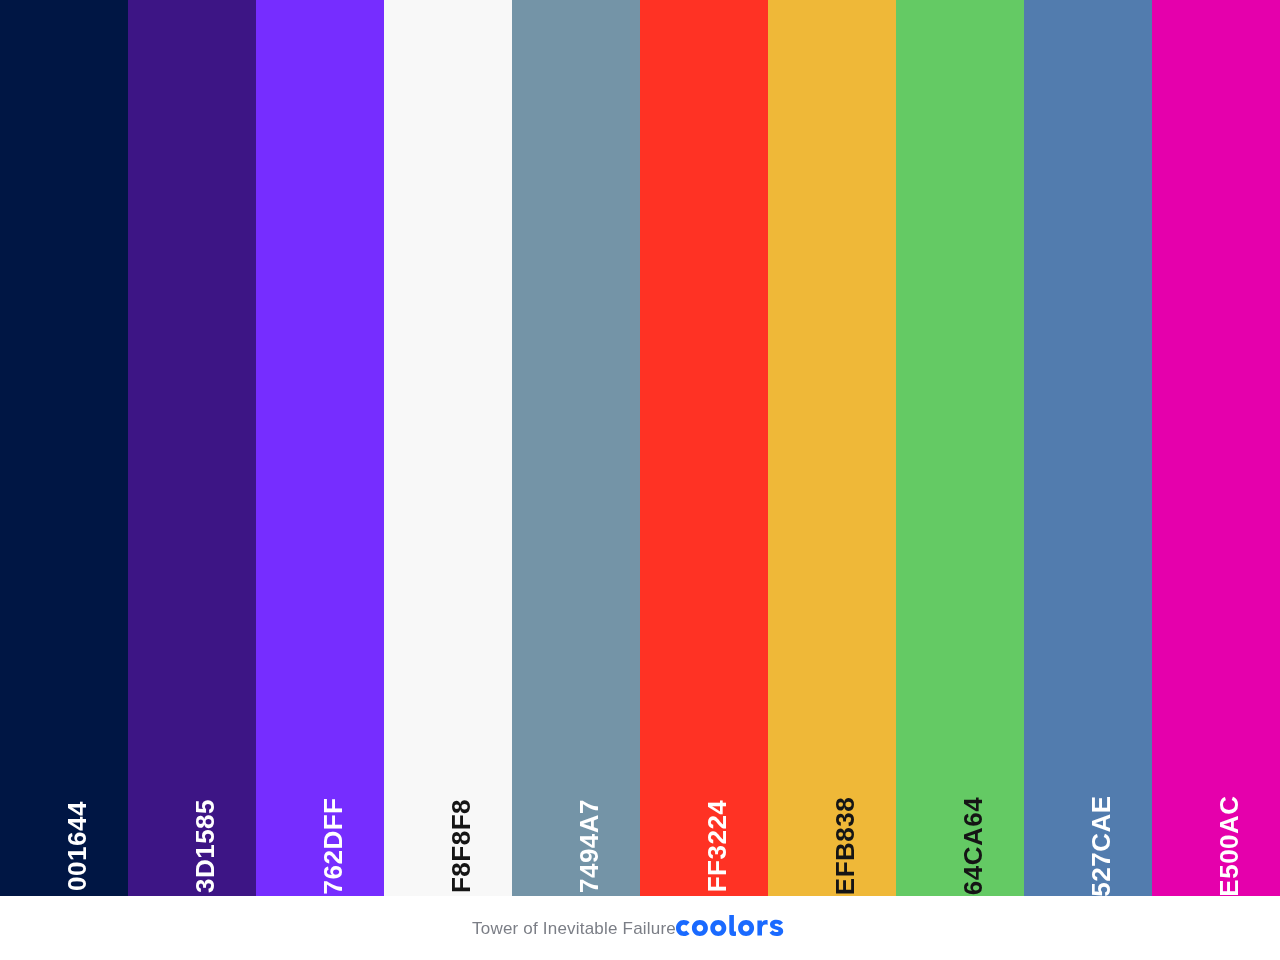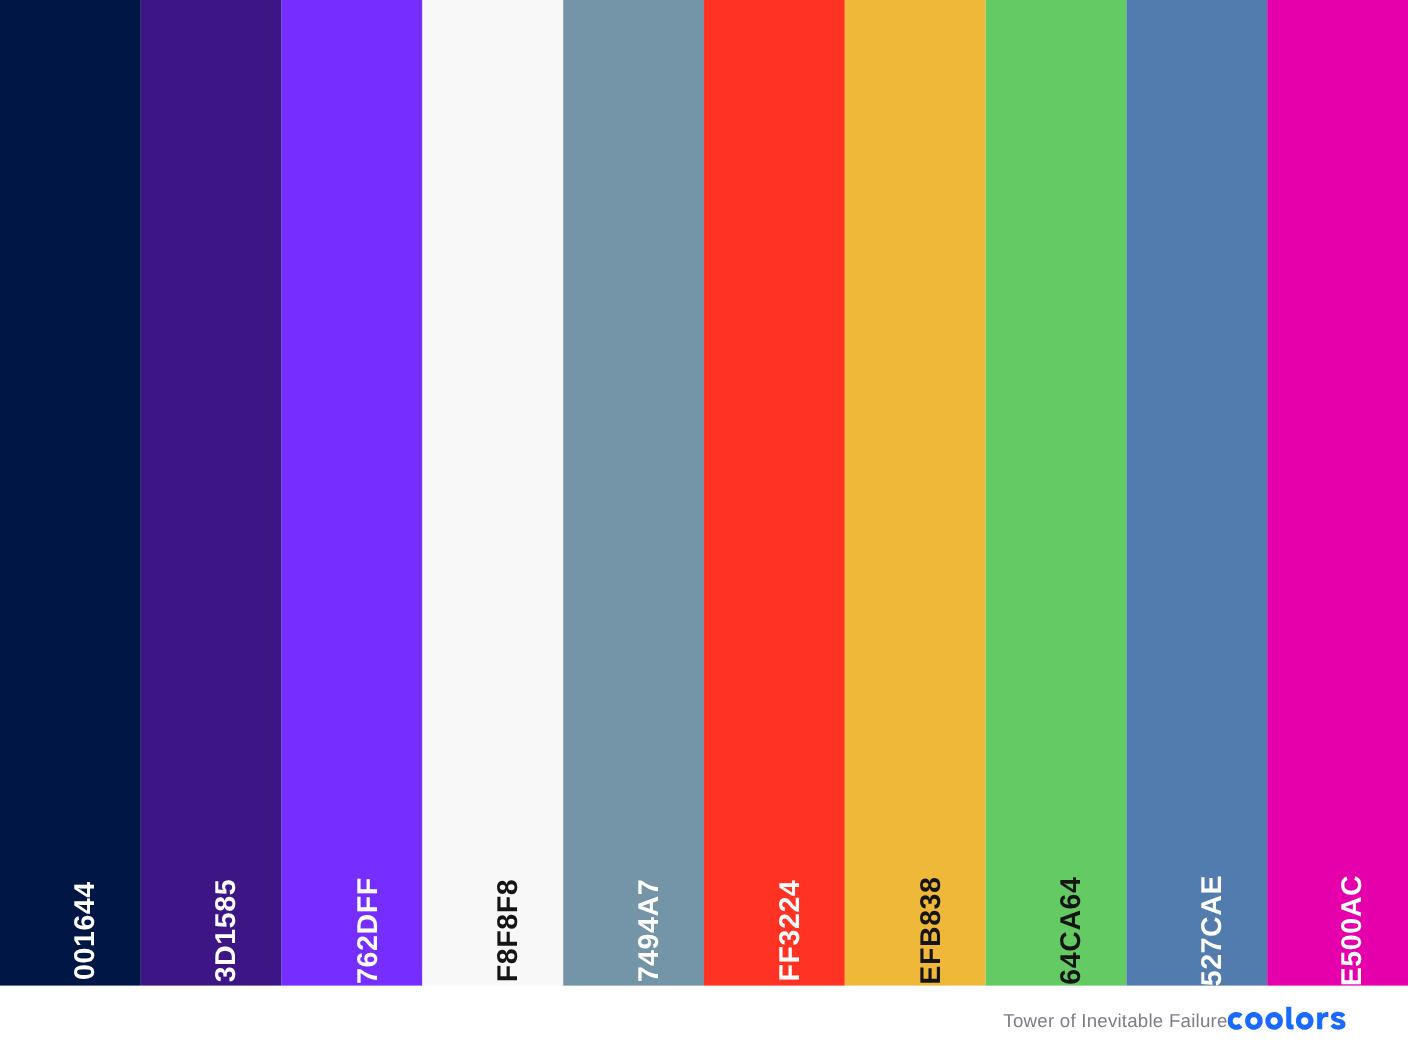--- a/index.html
+++ b/index.html
@@ -56,21 +56,21 @@
     font-family: "Liberation Sans", "DejaVu Sans", sans-serif;
   }
 
   
   #footer {
     width: 1280px;
     height: 64px;
     background: #ffffff;
     display: flex;
     align-items: center;
-    justify-content: flex-end;
+    justify-content: center;
     padding: 0 32px;
   }
 
   #palette-name {
     font-family: "Liberation Sans", "DejaVu Sans", sans-serif;
     font-size: 17px;
     font-weight: normal;
     color: #7b7e86;
     letter-spacing: 0.2px;
     line-height: 1;

